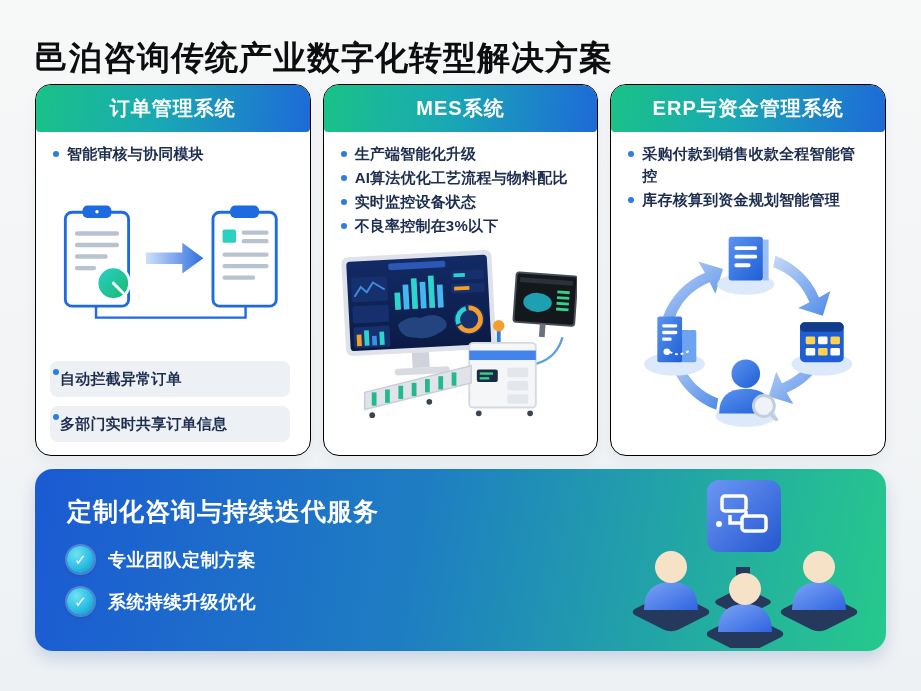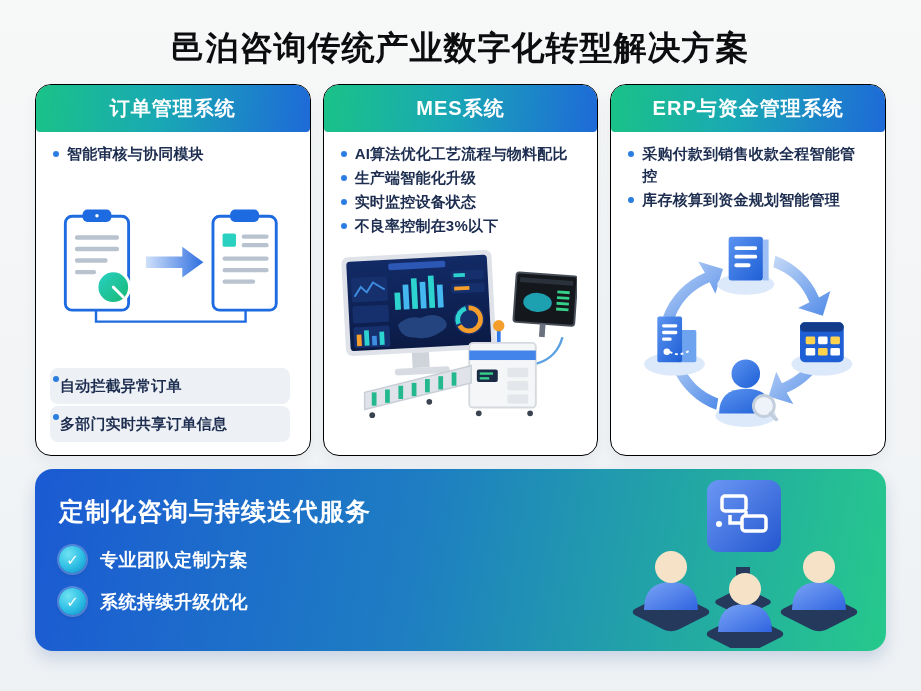--- a/index.html
+++ b/index.html
@@ -6,26 +6,25 @@
   html, body { width: 921px; height: 691px; }
   body {
     font-family: "Liberation Sans", "DejaVu Sans", sans-serif;
     background: linear-gradient(180deg, #f7f8f8 0%, #eef1f4 100%);
     overflow: hidden;
   }
   .page { width: 921px; height: 691px; position: relative; padding: 0 35px; }
 
   
   .main-title {
-    text-align: center;
     font-size: 33px;
     font-weight: 900;
     color: #0c0d0f;
     letter-spacing: 1px;
-    padding-top: 26px;
+    padding-top: 36px;
     height: 84px;
   }
 
   
   .columns { display: flex; gap: 12px; height: 372px; }
   .card {
     flex: 1 1 0;
     background: #ffffff;
     border-radius: 16px;
     border: 1px solid #000000;
@@ -65,38 +64,38 @@
   .bullet::before {
     content: "";
     position: absolute;
     left: 3px; top: 8px;
     width: 6px; height: 6px;
     border-radius: 50%;
     background: #2b7de0;
   }
   .card-illustration { flex: 1; display: flex; align-items: center; justify-content: center; }
 
-  .gray-boxes { display: flex; flex-direction: column; gap: 0; font-family: Liberation Serif, serif; }
+  .gray-boxes { display: flex; flex-direction: column; gap: 7px; font-family: Liberation Serif, serif; }
   .gray-box {
     background: #edf0f4;
     border-radius: 8px;
     padding: 7px 10px;
   }
 
   
   .banner {
     margin-top: 13px;
     height: 182px;
     border-radius: 18px;
     background: linear-gradient(100deg, #1b5ad3 0%, #1e7ec2 45%, #26c98c 100%);
     box-shadow: 0 8px 16px rgba(30, 80, 150, 0.18);
     display: flex;
     overflow: hidden;
   }
-  .banner-left { flex: 1; padding: 26px 0 0 24px; }
+  .banner-left { flex: 1; padding: 26px 0 0 32px; }
   .banner-title {
     color: #ffffff;
     font-size: 25px;
     font-weight: 800;
     letter-spacing: 1px;
     margin-bottom: 18px;
   }
   .check-item { display: flex; align-items: center; gap: 14px; margin-bottom: 15px; }
   .check-circle {
     width: 27px; height: 27px;
@@ -170,22 +169,22 @@
         <div class="gray-boxes">
           <div class="gray-box bullet">自动拦截异常订单</div>
           <div class="gray-box bullet">多部门实时共享订单信息</div>
         </div>
       </div>
     </div>
 
     <div class="card">
       <div class="card-header">MES系统</div>
       <div class="card-body">
+        <div class="bullet">生产端智能化升级</div>
         <div class="bullet">AI算法优化工艺流程与物料配比</div>
-        <div class="bullet">生产端智能化升级</div>
         <div class="bullet">实时监控设备状态</div>
         <div class="bullet">不良率控制在3%以下</div>
 
         <div class="card-illustration">
           <svg width="252" height="196" viewBox="0 0 252 196">
             <defs>
               <linearGradient id="screenGrad" x1="0" y1="0" x2="0" y2="1">
                 <stop offset="0" stop-color="#122a66"></stop>
                   <stop offset="1" stop-color="#0b1b45"></stop>
               </linearGradient>

